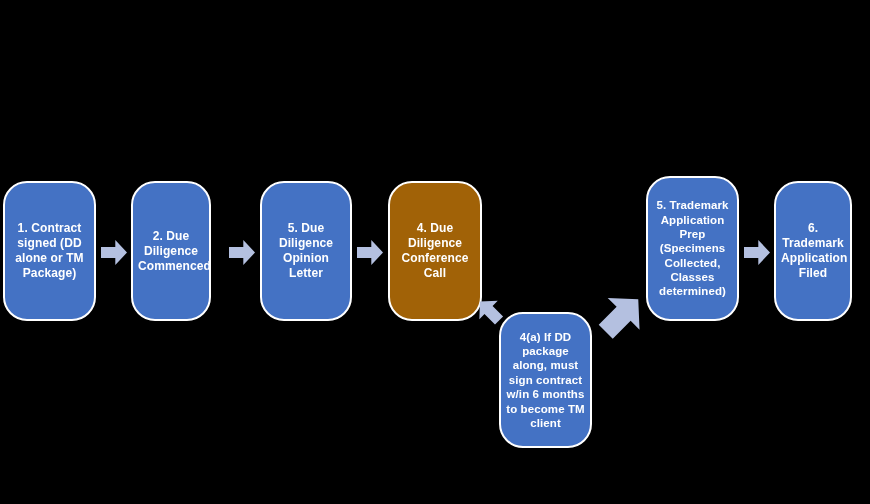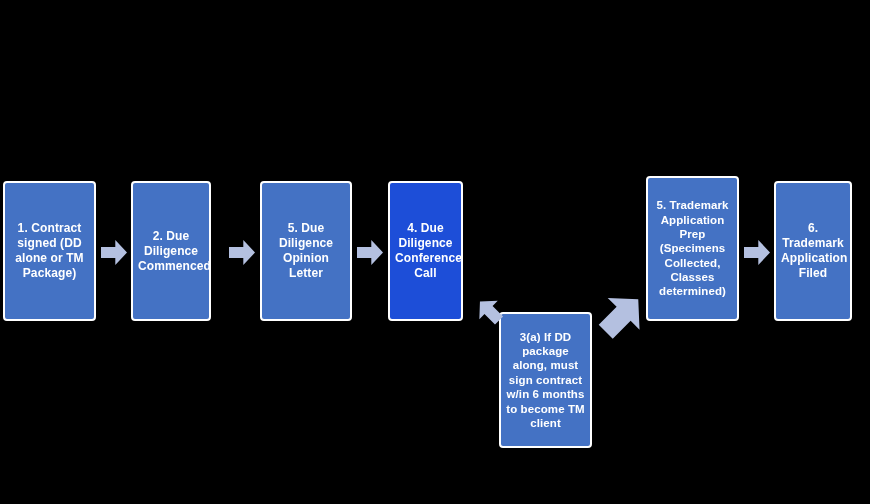--- a/index.html
+++ b/index.html
@@ -14,21 +14,21 @@
     height: 504px;
     background: #000000;
     overflow: hidden;
     font-family: "Liberation Sans", sans-serif;
   }
   .node {
     position: absolute;
     box-sizing: border-box;
     background: #4472C4;
     border: 2px solid #FFFFFF;
-    border-radius: 4px;
+    border-radius: 24px;
     display: flex;
     align-items: center;
     justify-content: center;
     text-align: center;
     color: #FFFFFF;
     font-weight: bold;
     font-size: 12px;
     line-height: 1.25;
     padding: 16px 5px;
     letter-spacing: 0.1px;
@@ -53,25 +53,25 @@
 
   <div class="node" style="left: 3px; top: 181px; width: 93px; height: 140px; background: rgb(68, 114, 196); border-color: rgb(255, 255, 255); color: rgb(255, 255, 255); font-size: 12px;">
     <span class="node-label">1. Contract signed (DD alone or TM Package)</span>
   </div>
   <div class="node" style="left: 131px; top: 181px; width: 80px; height: 140px; background: rgb(68, 114, 196); border-color: rgb(255, 255, 255); color: rgb(255, 255, 255); font-size: 12px;">
     <span class="node-label">2. Due Diligence Commenced</span>
   </div>
   <div class="node" style="left: 260px; top: 181px; width: 92px; height: 140px; background: rgb(68, 114, 196); border-color: rgb(255, 255, 255); color: rgb(255, 255, 255); font-size: 12px;">
     <span class="node-label">5. Due Diligence Opinion Letter</span>
   </div>
-  <div class="node" style="left: 388px; top: 181px; width: 75px; height: 140px; background: #1d4ed8; border-color: rgb(255, 255, 255); color: rgb(255, 255, 255); font-size: 12px;">
+  <div class="node" style="left: 388px; top: 181px; width: 94px; height: 140px; background: #a16207; border-color: rgb(255, 255, 255); color: rgb(255, 255, 255); font-size: 12px;">
     <span class="node-label">4. Due Diligence Conference Call</span>
   </div>
   <div class="node" style="left: 499px; top: 312px; width: 93px; height: 136px; background: rgb(68, 114, 196); border-color: rgb(255, 255, 255); color: rgb(255, 255, 255); font-size: 11.5px;">
-    <span class="node-label">3(a) If DD package along, must sign contract w/in 6 months to become TM client</span>
+    <span class="node-label">4(a) If DD package along, must sign contract w/in 6 months to become TM client</span>
   </div>
   <div class="node" style="left: 646px; top: 176px; width: 93px; height: 145px; background: rgb(68, 114, 196); border-color: rgb(255, 255, 255); color: rgb(255, 255, 255); font-size: 11.5px;">
     <span class="node-label">5. Trademark Application Prep (Specimens Collected, Classes determined)</span>
   </div>
   <div class="node" style="left: 774px; top: 181px; width: 78px; height: 140px; background: rgb(68, 114, 196); border-color: rgb(255, 255, 255); color: rgb(255, 255, 255); font-size: 12px;">
     <span class="node-label">6. Trademark Application Filed</span>
   </div>
 
   <div class="arrow" style="left: 101px; top: 240px; width: 26px; height: 25px;">
       <svg width="26" height="25" viewBox="0 0 26 25">

